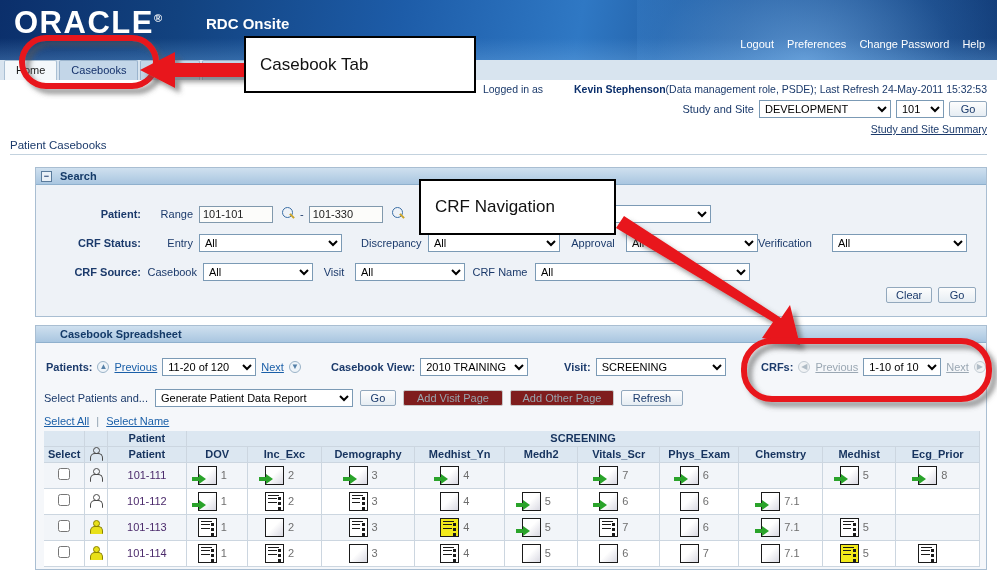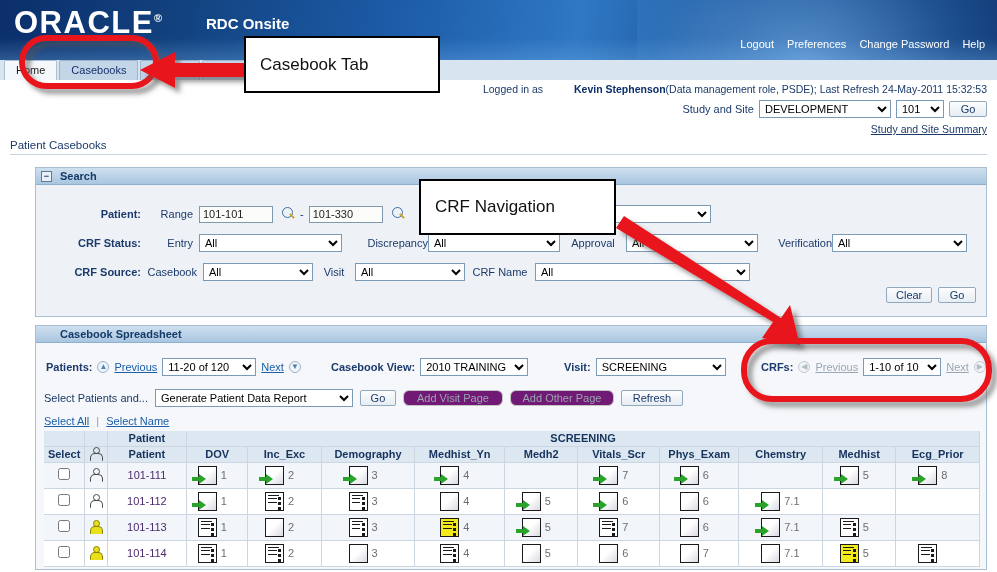--- a/index.html
+++ b/index.html
@@ -77,21 +77,21 @@
   }
   select.dd{
     font-family:"Liberation Sans", sans-serif; font-size:11px; height:18px;
     border:1px solid #7b9ab5; background:#fff; padding:0 1px;
   }
   .btn{
     font-family:"Liberation Sans", sans-serif; font-size:11px;
     background: linear-gradient(180deg,#fdfdfd 0%, #e6edf3 100%);
     border:1px solid #92a8bd; border-radius:2px; padding:1px 9px; cursor:pointer; color:#1b3a6b;
   }
-  .btn.disabled{ color:#9aa5ae; background:#701a75; border-color:#c6c6c6;border-radius:6px; }
+  .btn.disabled{ color:#9aa5ae; background:#7f1d1d; border-color:#c6c6c6; }
 
   
   .page-title{
     position:absolute; left:10px; top:139px; font-size:11.5px; color:#1b3a6b; font-weight:normal;
   }
   .title-rule{ position:absolute; left:10px; top:154px; width:977px; height:1px; background:#c3d2de; }
 
   
   .panel{ position:absolute; background:#eef2f7; border:1px solid #a9bed2; }
   .panel-head{
@@ -258,25 +258,25 @@
       <input class="txt" style="width: 74px;" value="101-330">
       <span class="mag" style="margin-left:8px"></span>
       <span class="fieldlbl" style="margin-left:96px; width:40px; text-align:right; padding-right:6px;">Show</span>
       <select class="dd" style="width:170px"><option>All</option></select>
     </div>
 
     <div class="srow" style="left:0; top:66px; width:100%;">
       <span class="fieldlbl bold" style="width:105px; text-align:right;">CRF Status:</span>
       <span class="fieldlbl" style="width:58px; text-align:right; padding-right:6px;">Entry</span>
       <select class="dd" style="width:143px"><option>All</option></select>
-      <span class="fieldlbl" style="width:86px; text-align:right;">Discrepancy</span>
+      <span class="fieldlbl" style="width:86px; text-align:left;padding-left:19px;">Discrepancy</span>
       <select class="dd" style="width:132px"><option>All</option></select>
       <span class="fieldlbl" style="width:66px; text-align:center;">Approval</span>
       <select class="dd" style="width:132px"><option>All</option></select>
-      <span class="fieldlbl" style="width:74px; text-align:right;">Verification</span>
+      <span class="fieldlbl" style="width:74px; text-align:left;">Verification</span>
       <select class="dd" style="width:135px"><option>All</option></select>
     </div>
 
     <div class="srow" style="left:0; top:95px; width:100%;">
       <span class="fieldlbl bold" style="width:105px; text-align:right;">CRF Source:</span>
       <span class="fieldlbl" style="width:62px; text-align:right; padding-right:6px;">Casebook</span>
       <select class="dd" style="width:110px"><option>All</option></select>
       <span class="fieldlbl" style="width:42px; text-align:center;">Visit</span>
       <select class="dd" style="width:110px"><option>All</option></select>
       <span class="fieldlbl" style="width:70px; text-align:center;">CRF Name</span>
@@ -789,20 +789,20 @@
       <path d="M244,63 L175,63 L175,52 L140,70 L175,88 L175,77 L244,77 Z" fill="#e8161a"></path>
     </g>
 
     <g filter="url(#shadow)">
       <path d="M616,228 L773,322 L762,338 L800,345 L790,305 L781,318 L624,216 Z" fill="#e8161a"></path>
     </g>
 
     <rect x="744" y="341" width="245" height="58" rx="28" ry="28" fill="none" stroke="#e8161a" stroke-width="6" filter="url(#shadow)"></rect>
   </svg>
 
-  <div class="callout" style="left:244px; top:36px; width:196px; height:57px;">
+  <div class="callout" style="left:244px; top:36px; width:232px; height:57px;">
     <span>Casebook Tab</span>
   </div>
   <div class="callout" style="left:419px; top:179px; width:197px; height:56px;">
     <span>CRF Navigation</span>
   </div>
 
 </div>
 
 </body></html>

